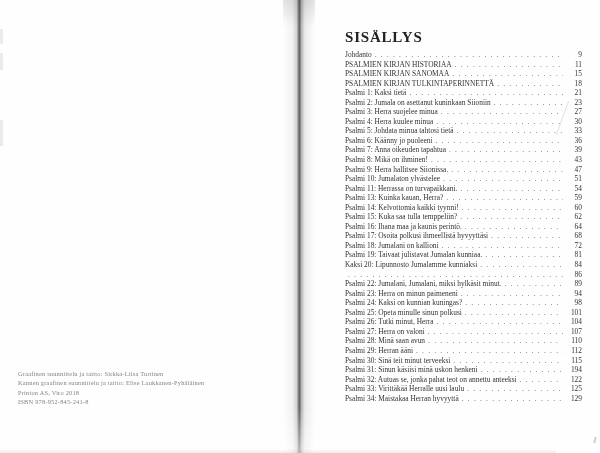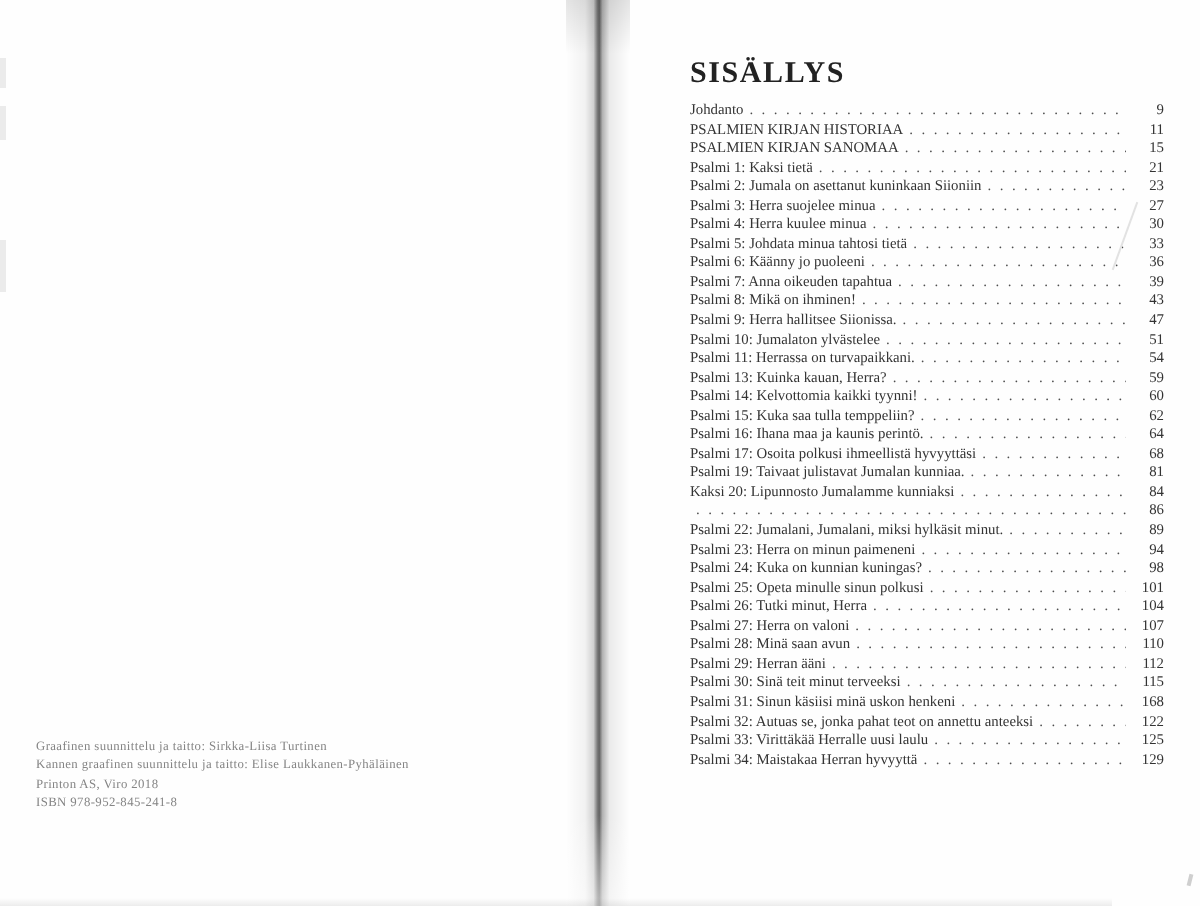--- a/index.html
+++ b/index.html
@@ -162,20 +162,25 @@
           <span class="toc-label">PSALMIEN KIRJAN HISTORIAA</span>
           <span class="toc-dots"></span>
           <span class="toc-page">11</span>
         </div>
         <div class="toc-row">
           <span class="toc-label">PSALMIEN KIRJAN SANOMAA</span>
           <span class="toc-dots"></span>
           <span class="toc-page">15</span>
         </div>
         <div class="toc-row">
+          <span class="toc-label">PSALMIEN KIRJAN TULKINTAPERINNETTÄ</span>
+          <span class="toc-dots"></span>
+          <span class="toc-page">18</span>
+        </div>
+        <div class="toc-row">
           <span class="toc-label">Psalmi 1: Kaksi tietä</span>
           <span class="toc-dots"></span>
           <span class="toc-page">21</span>
         </div>
         <div class="toc-row">
           <span class="toc-label">Psalmi 2: Jumala on asettanut kuninkaan Siioniin</span>
           <span class="toc-dots"></span>
           <span class="toc-page">23</span>
         </div>
         <div class="toc-row">
@@ -242,20 +247,25 @@
           <span class="toc-label">Psalmi 16: Ihana maa ja kaunis perintö.</span>
           <span class="toc-dots"></span>
           <span class="toc-page">64</span>
         </div>
         <div class="toc-row">
           <span class="toc-label">Psalmi 17: Osoita polkusi ihmeellistä hyvyyttäsi</span>
           <span class="toc-dots"></span>
           <span class="toc-page">68</span>
         </div>
         <div class="toc-row">
+          <span class="toc-label">Psalmi 18: Jumalani on kallioni</span>
+          <span class="toc-dots"></span>
+          <span class="toc-page">72</span>
+        </div>
+        <div class="toc-row">
           <span class="toc-label">Psalmi 19: Taivaat julistavat Jumalan kunniaa.</span>
           <span class="toc-dots"></span>
           <span class="toc-page">81</span>
         </div>
         <div class="toc-row">
           <span class="toc-label">Kaksi 20: Lipunnosto Jumalamme kunniaksi</span>
           <span class="toc-dots"></span>
           <span class="toc-page">84</span>
         </div>
         <div class="toc-row">
@@ -266,21 +276,21 @@
           <span class="toc-label">Psalmi 22: Jumalani, Jumalani, miksi hylkäsit minut.</span>
           <span class="toc-dots"></span>
           <span class="toc-page">89</span>
         </div>
         <div class="toc-row">
           <span class="toc-label">Psalmi 23: Herra on minun paimeneni</span>
           <span class="toc-dots"></span>
           <span class="toc-page">94</span>
         </div>
         <div class="toc-row">
-          <span class="toc-label">Psalmi 24: Kuka on kunnian kuningas?</span>
+          <span class="toc-label">Psalmi 24: Kaksi on kunnian kuningas?</span>
           <span class="toc-dots"></span>
           <span class="toc-page">98</span>
         </div>
         <div class="toc-row">
           <span class="toc-label">Psalmi 25: Opeta minulle sinun polkusi</span>
           <span class="toc-dots"></span>
           <span class="toc-page">101</span>
         </div>
         <div class="toc-row">
           <span class="toc-label">Psalmi 26: Tutki minut, Herra</span>
@@ -303,21 +313,21 @@
           <span class="toc-page">112</span>
         </div>
         <div class="toc-row">
           <span class="toc-label">Psalmi 30: Sinä teit minut terveeksi</span>
           <span class="toc-dots"></span>
           <span class="toc-page">115</span>
         </div>
         <div class="toc-row">
           <span class="toc-label">Psalmi 31: Sinun käsiisi minä uskon henkeni</span>
           <span class="toc-dots"></span>
-          <span class="toc-page">168</span>
+          <span class="toc-page">194</span>
         </div>
         <div class="toc-row">
           <span class="toc-label">Psalmi 32: Autuas se, jonka pahat teot on annettu anteeksi</span>
           <span class="toc-dots"></span>
           <span class="toc-page">122</span>
         </div>
         <div class="toc-row">
           <span class="toc-label">Psalmi 33: Virittäkää Herralle uusi laulu</span>
           <span class="toc-dots"></span>
           <span class="toc-page">125</span>

